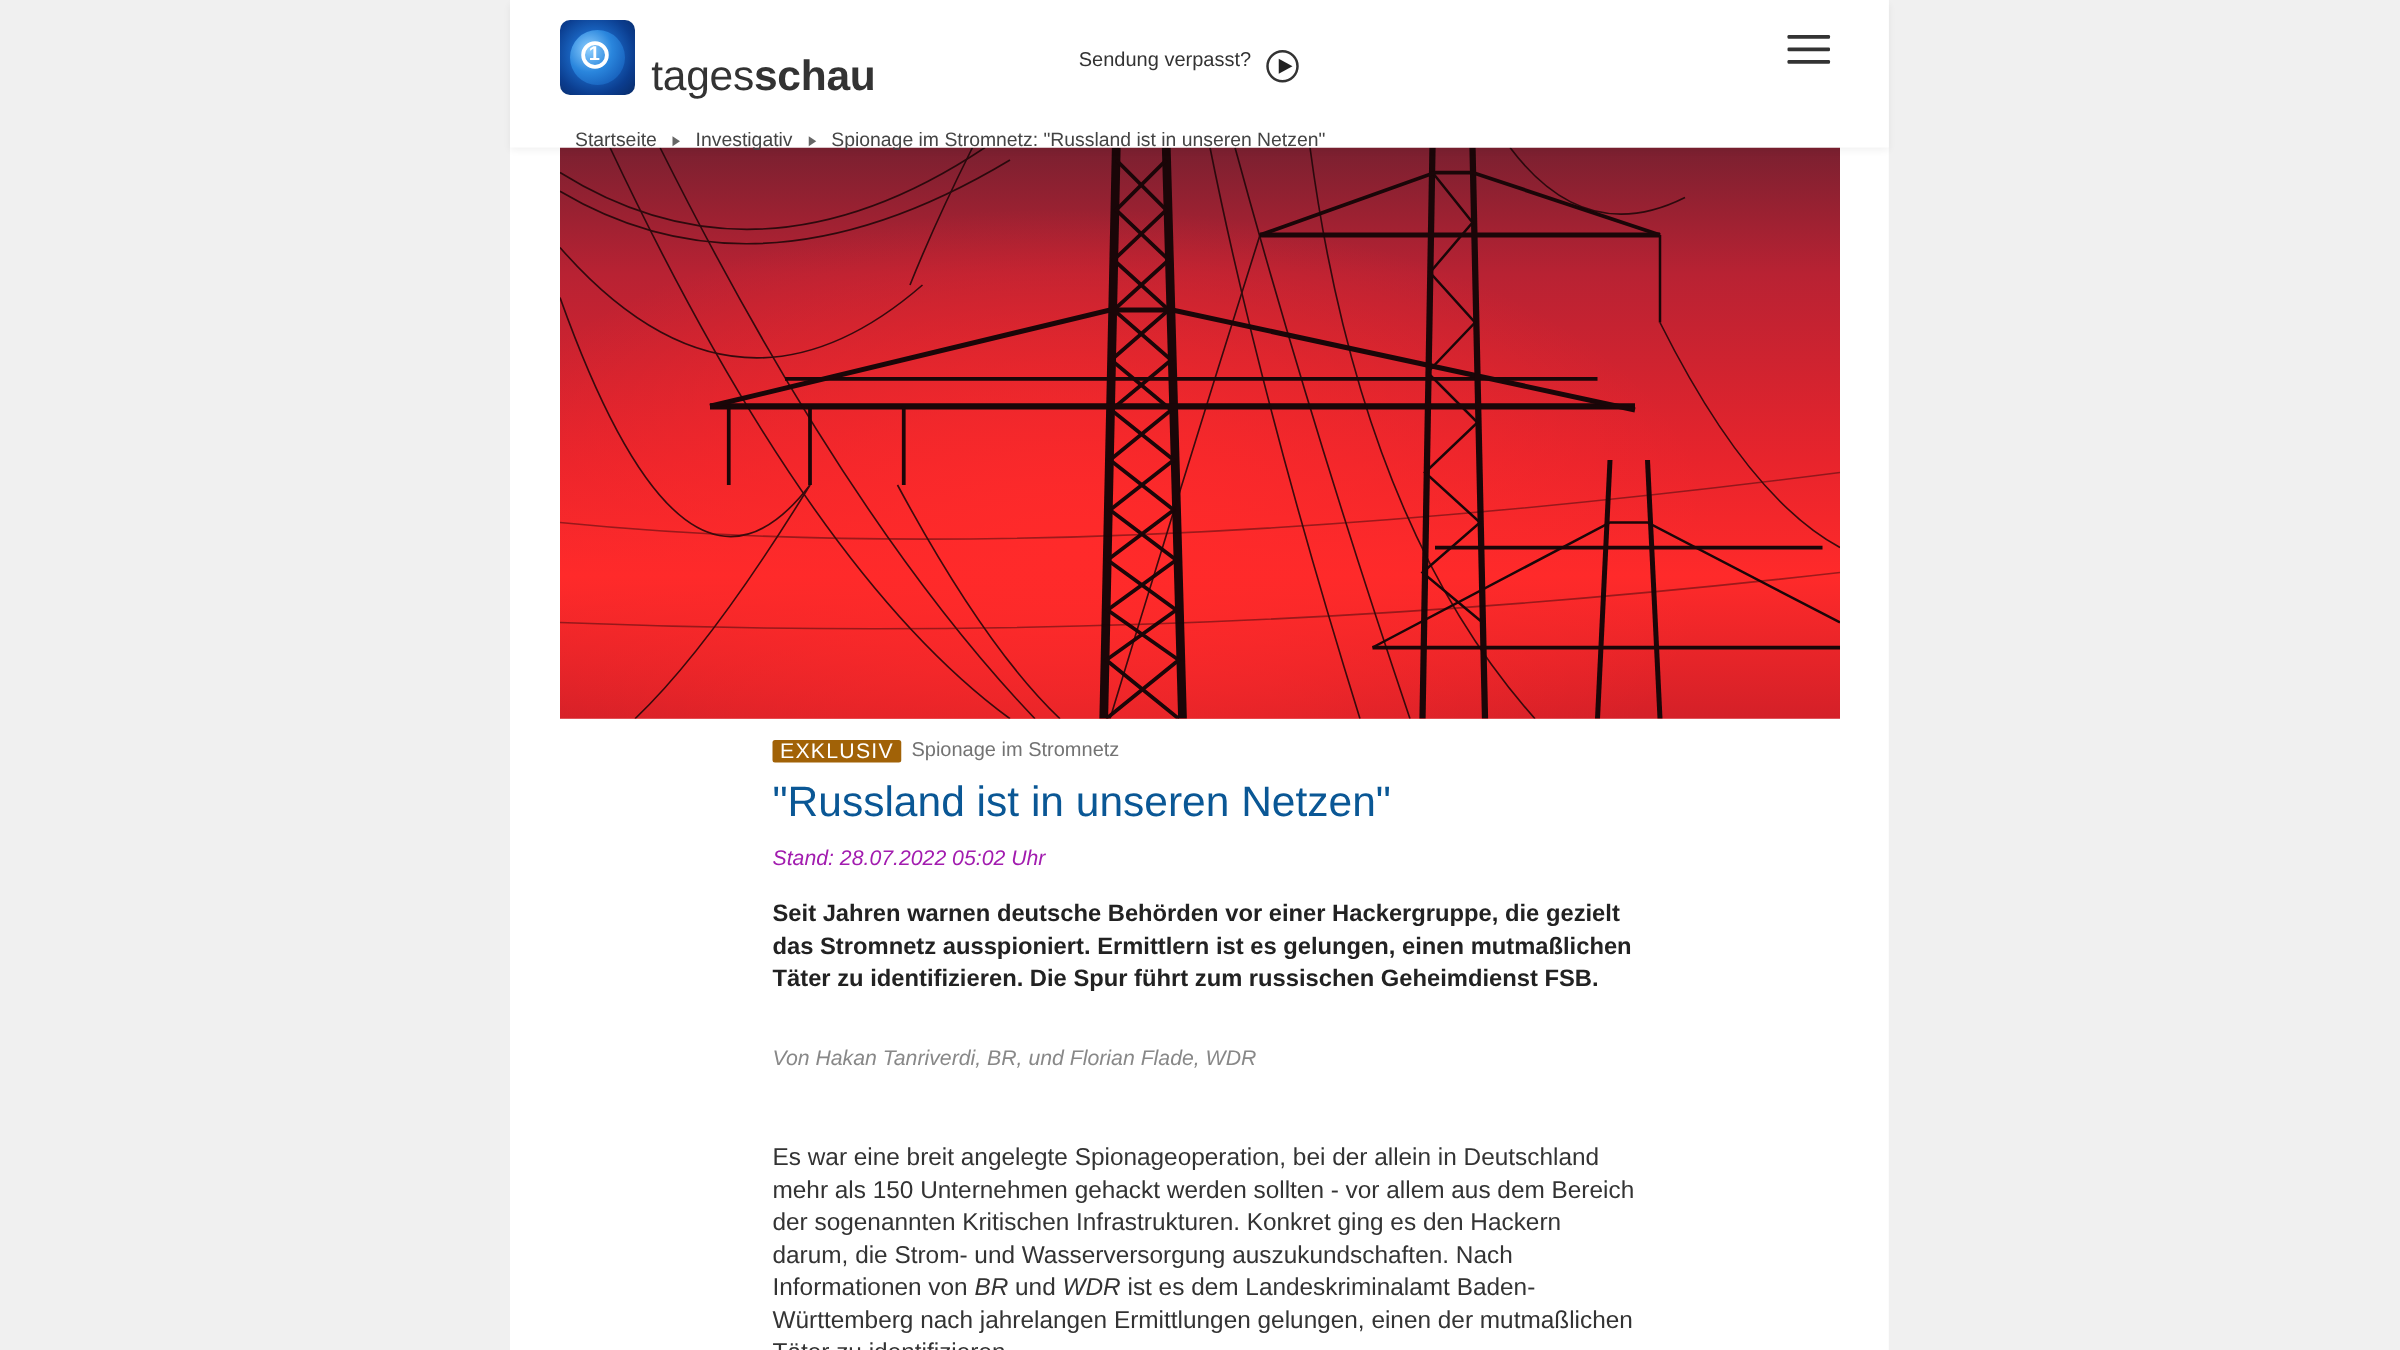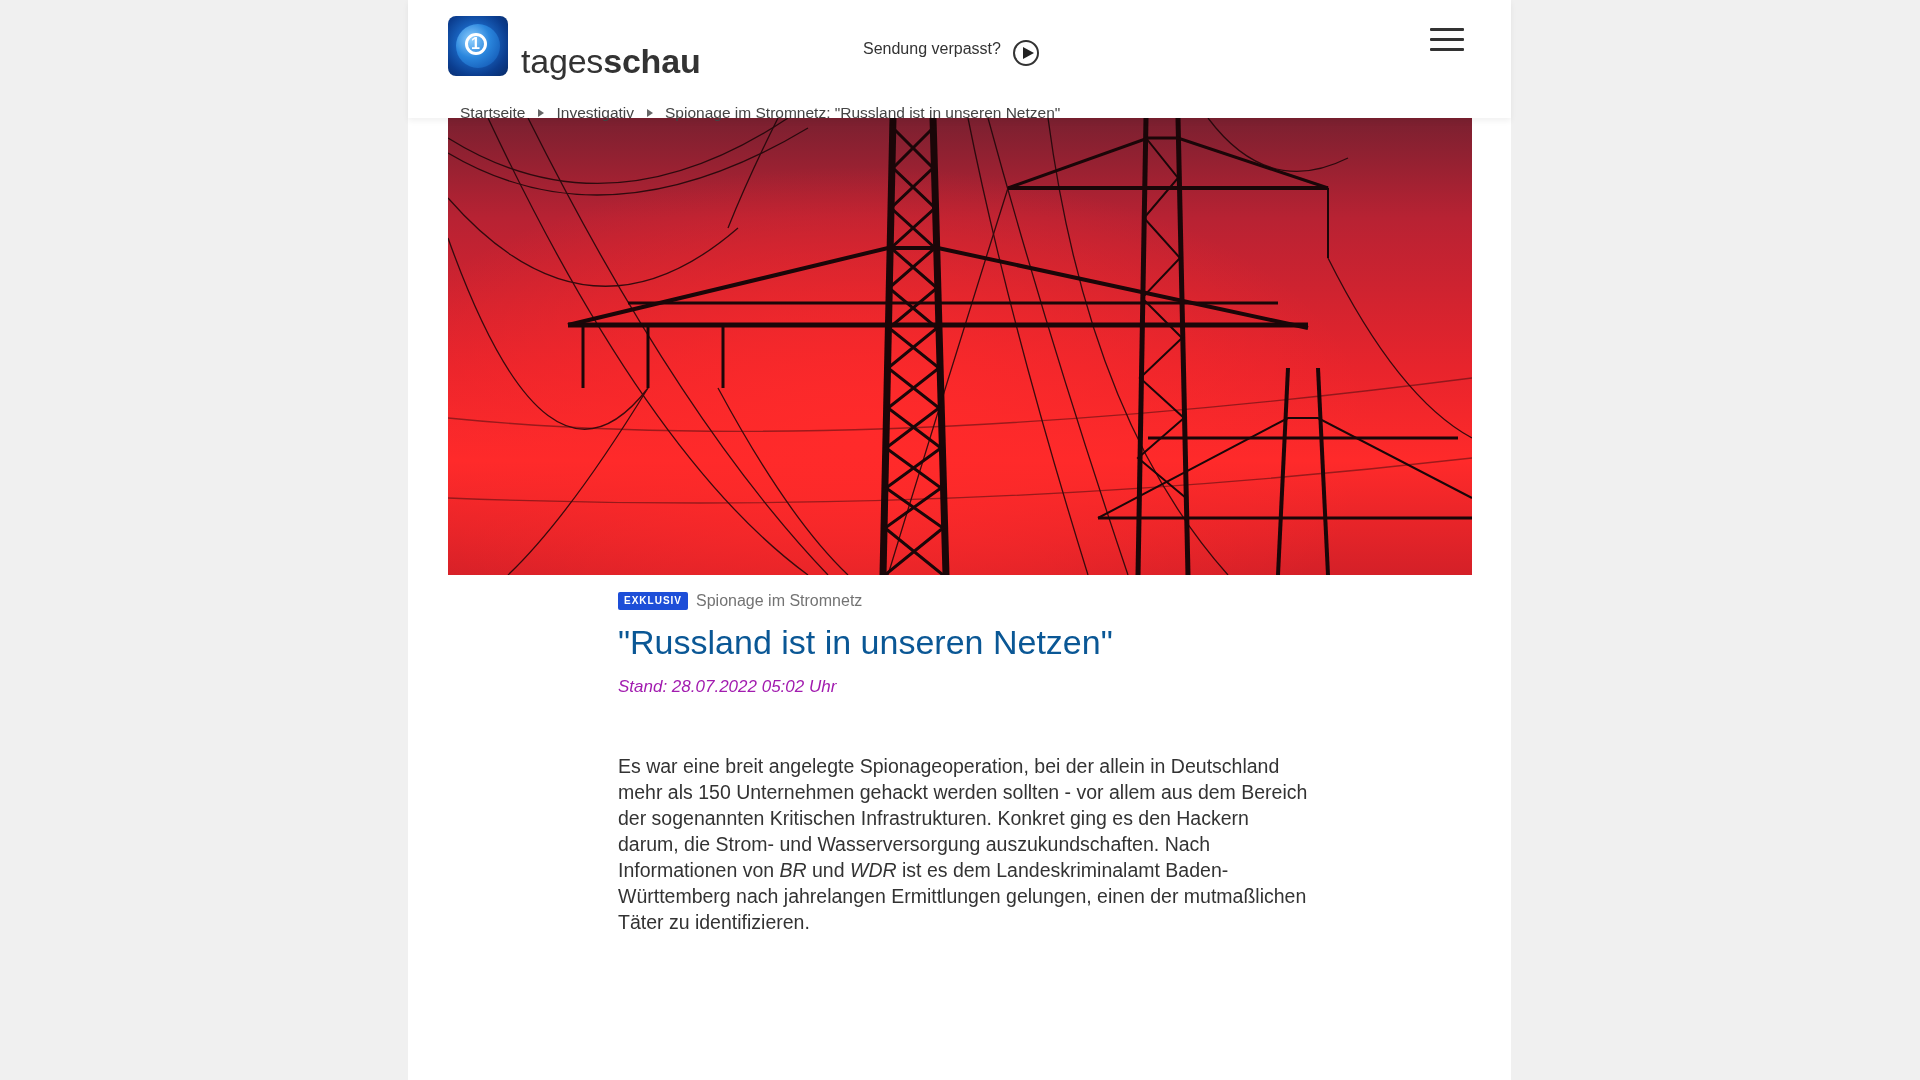--- a/index.html
+++ b/index.html
@@ -64,22 +64,22 @@
   .hero {
     position:absolute; left:40px; top:118px; width:1024px; height:457px; overflow:hidden;
     background:
       radial-gradient(ellipse at 40% 70%, #ff2a2a 0%, rgba(255,40,40,0) 60%),
       linear-gradient(180deg, #7a2030 0%, #b82233 22%, #e8242c 55%, #ff2a2a 75%, #d42028 100%);
   }
   .hero svg { position:absolute; left:0; top:0; }
   .article { position:absolute; left:210px; top:590px; width:690px; }
   .kicker { display:flex; align-items:center; height:22px; }
   .badge {
-    background:#1d4ed8; color:#fff; font-size:10px; letter-spacing:1px;
-    padding:2px 6px; border-radius:2px; font-weight:bold; line-height:14px;
+    background:#a16207; color:#fff; font-size:17px; letter-spacing:1px;
+    padding:2px 6px; border-radius:2px; font-weight:normal; line-height:14px;
   }
   .topline { margin-left:8px; font-size:16px; color:#737373; }
   .headline { margin-top:10px; font-size:34px; color:#0a5795; font-weight:normal; line-height:40px; }
   .stand { margin-top:15px; font-size:17px; font-style:italic; color:#a21caf; }
   .lead { margin-top:22px; font-size:19px; font-weight:bold; line-height:26px; color:#222; }
   .author { margin-top:40px; font-size:17px; font-style:italic; color:#888; }
   .body { margin-top:56px; font-size:19.5px; line-height:26px; color:#333; }
 </style>
 </head>
 <body>
@@ -166,17 +166,19 @@
     </svg>
   </div>
 
   <article class="article">
     <div class="kicker">
       <span class="badge">EXKLUSIV</span>
       <span class="topline">Spionage im Stromnetz</span>
     </div>
     <h1 class="headline" style="margin-bottom:0">"Russland ist in unseren Netzen"</h1>
     <div class="stand">Stand: 28.07.2022 05:02 Uhr</div>
+    <p class="lead" style="margin-bottom:0">Seit Jahren warnen deutsche Behörden vor einer Hackergruppe, die gezielt das Stromnetz ausspioniert. Ermittlern ist es gelungen, einen mutmaßlichen Täter zu identifizieren. Die Spur führt zum russischen Geheimdienst FSB.</p>
+    <div class="author">Von Hakan Tanriverdi, BR, und Florian Flade, WDR</div>
     <p class="body">
       <span>Es war eine breit angelegte Spionageoperation, bei der allein in Deutschland mehr als 150 Unternehmen gehackt werden sollten - vor allem aus dem Bereich der sogenannten Kritischen Infrastrukturen. Konkret ging es den Hackern darum, die Strom- und Wasserversorgung auszukundschaften. Nach Informationen von </span><em>BR</em><span> und </span><em>WDR</em><span> ist es dem Landeskriminalamt Baden-Württemberg nach jahrelangen Ermittlungen gelungen, einen der mutmaßlichen Täter zu identifizieren.</span>
     </p>
   </article>
 </div>
 
 </body></html>

